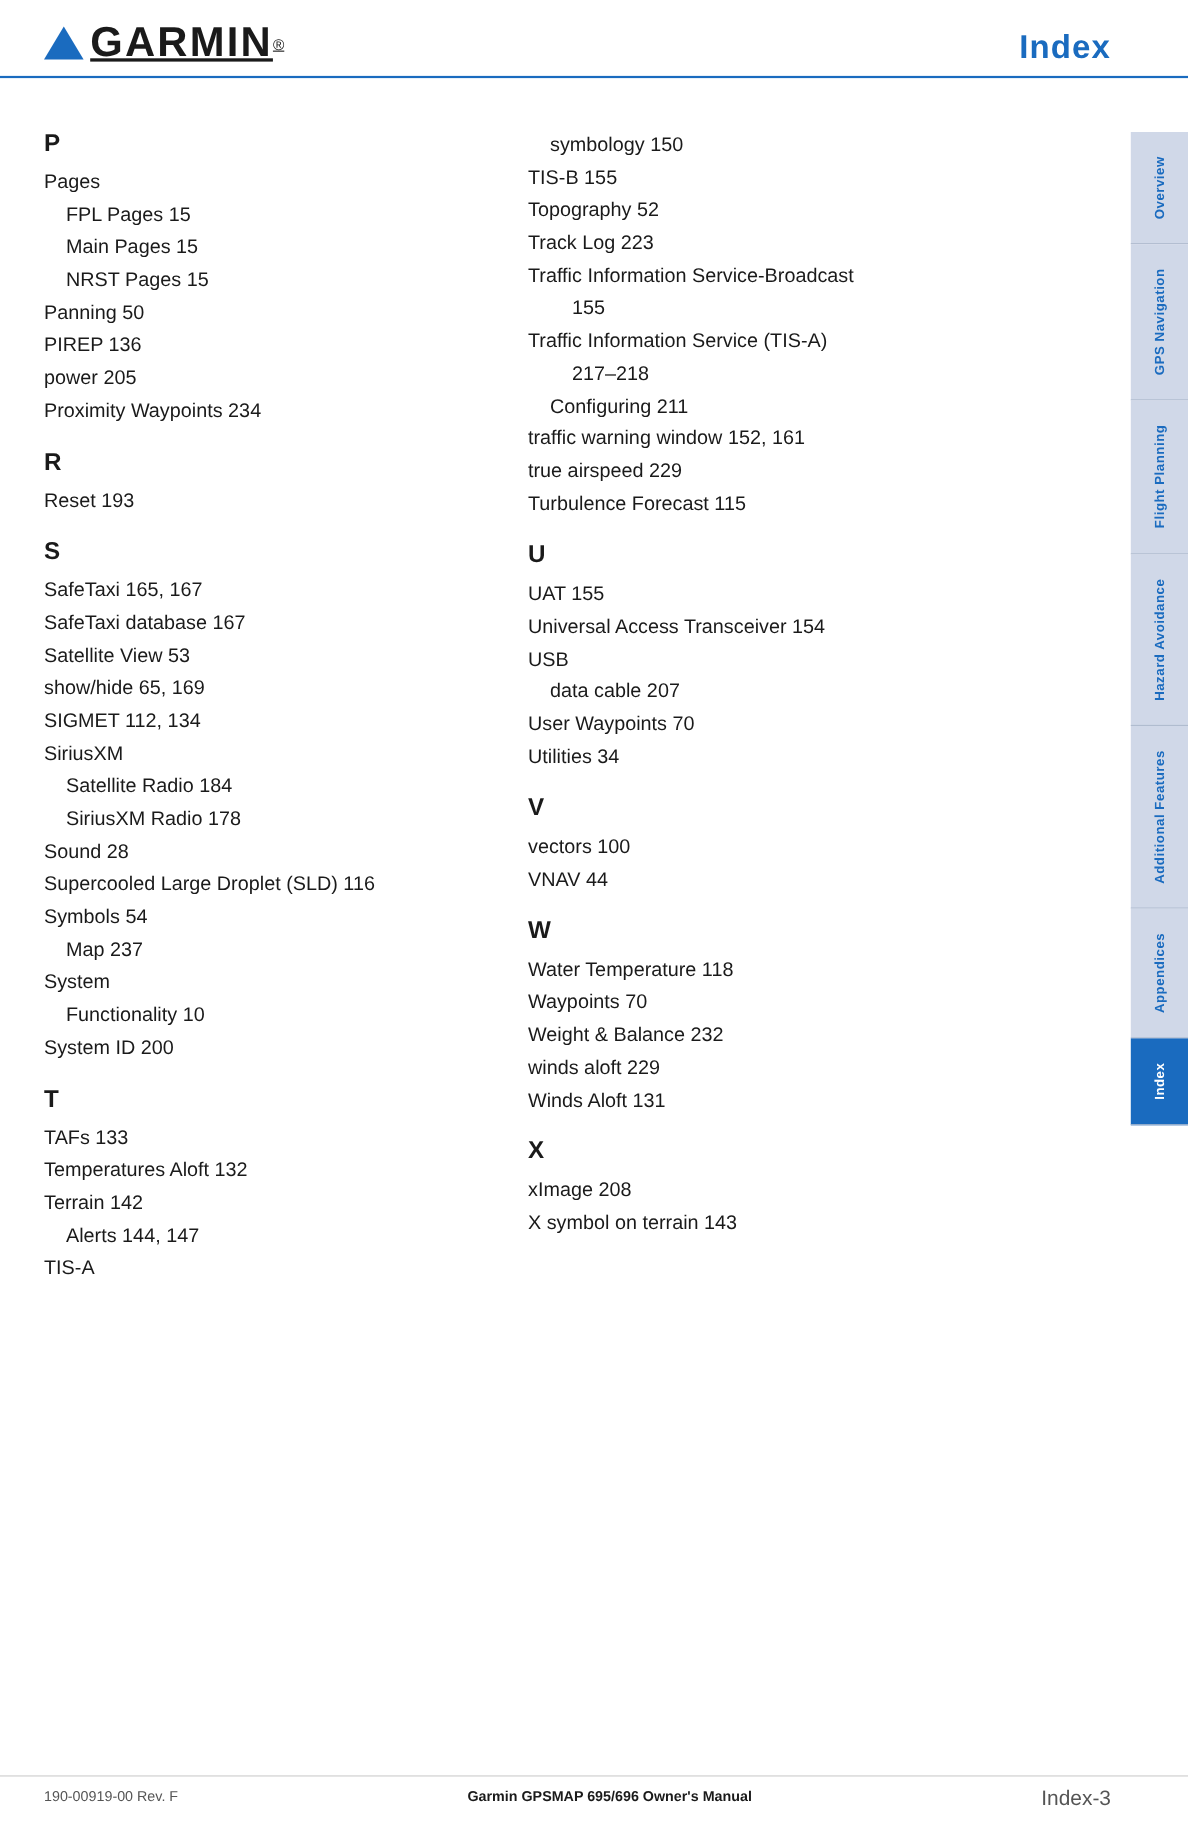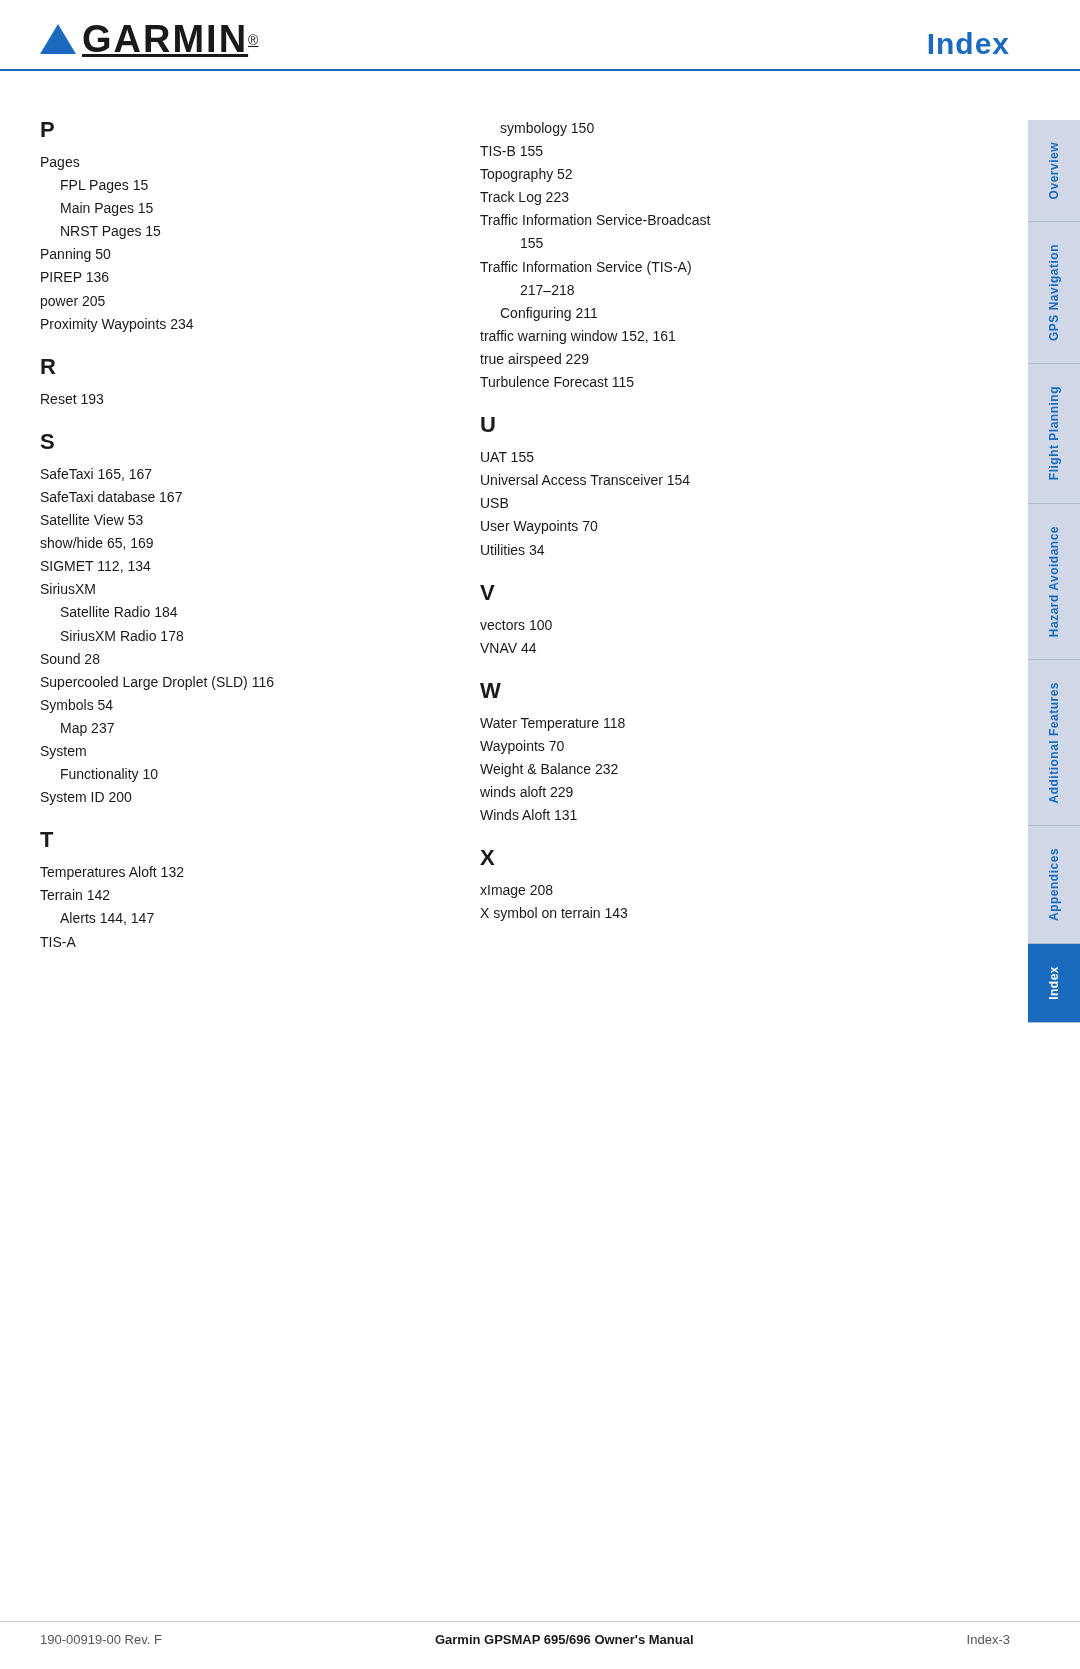--- a/index.html
+++ b/index.html
@@ -137,21 +137,21 @@
     
     .section-letter {
       font-size: 22px;
       font-weight: bold;
       color: #1a1a1a;
       margin-top: 18px;
       margin-bottom: 8px;
     }
 
     .index-entry {
-      font-size: 14px;
+      font-size: 18px;
       line-height: 1.65;
       color: #1a1a1a;
     }
 
     .index-entry.sub {
       padding-left: 20px;
     }
 
     .index-entry.sub2 {
       padding-left: 40px;
@@ -176,21 +176,21 @@
       color: #555;
     }
 
     .footer-center {
       font-size: 13px;
       font-weight: bold;
       color: #1a1a1a;
     }
 
     .footer-right {
-      font-size: 13px;
+      font-size: 19px;
       color: #555;
     }
   </style>
 </head>
 <body>
 
 <div class="page-wrapper">
 
   <div class="header">
     <div class="logo-area">
@@ -255,20 +255,21 @@
       <div class="index-entry sub">SiriusXM Radio  178</div>
       <div class="index-entry">Sound  28</div>
       <div class="index-entry">Supercooled Large Droplet (SLD)  116</div>
       <div class="index-entry">Symbols  54</div>
       <div class="index-entry sub">Map  237</div>
       <div class="index-entry">System</div>
       <div class="index-entry sub">Functionality  10</div>
       <div class="index-entry">System ID  200</div>
 
       <div class="section-letter">T</div>
+      <div class="index-entry">TAFs  133</div>
       <div class="index-entry">Temperatures Aloft  132</div>
       <div class="index-entry">Terrain  142</div>
       <div class="index-entry sub">Alerts  144, 147</div>
       <div class="index-entry">TIS-A</div>
 
     </div>
 
     <div class="right-column">
 
       <div style="margin-top: 18px;"></div>
@@ -282,20 +283,21 @@
       <div class="index-entry sub2">217–218</div>
       <div class="index-entry sub">Configuring  211</div>
       <div class="index-entry">traffic warning window  152, 161</div>
       <div class="index-entry">true airspeed  229</div>
       <div class="index-entry">Turbulence Forecast  115</div>
 
       <div class="section-letter">U</div>
       <div class="index-entry">UAT  155</div>
       <div class="index-entry">Universal Access Transceiver  154</div>
       <div class="index-entry">USB</div>
+      <div class="index-entry sub">data cable  207</div>
       <div class="index-entry">User Waypoints  70</div>
       <div class="index-entry">Utilities  34</div>
 
       <div class="section-letter">V</div>
       <div class="index-entry">vectors  100</div>
       <div class="index-entry">VNAV  44</div>
 
       <div class="section-letter">W</div>
       <div class="index-entry">Water Temperature  118</div>
       <div class="index-entry">Waypoints  70</div>

